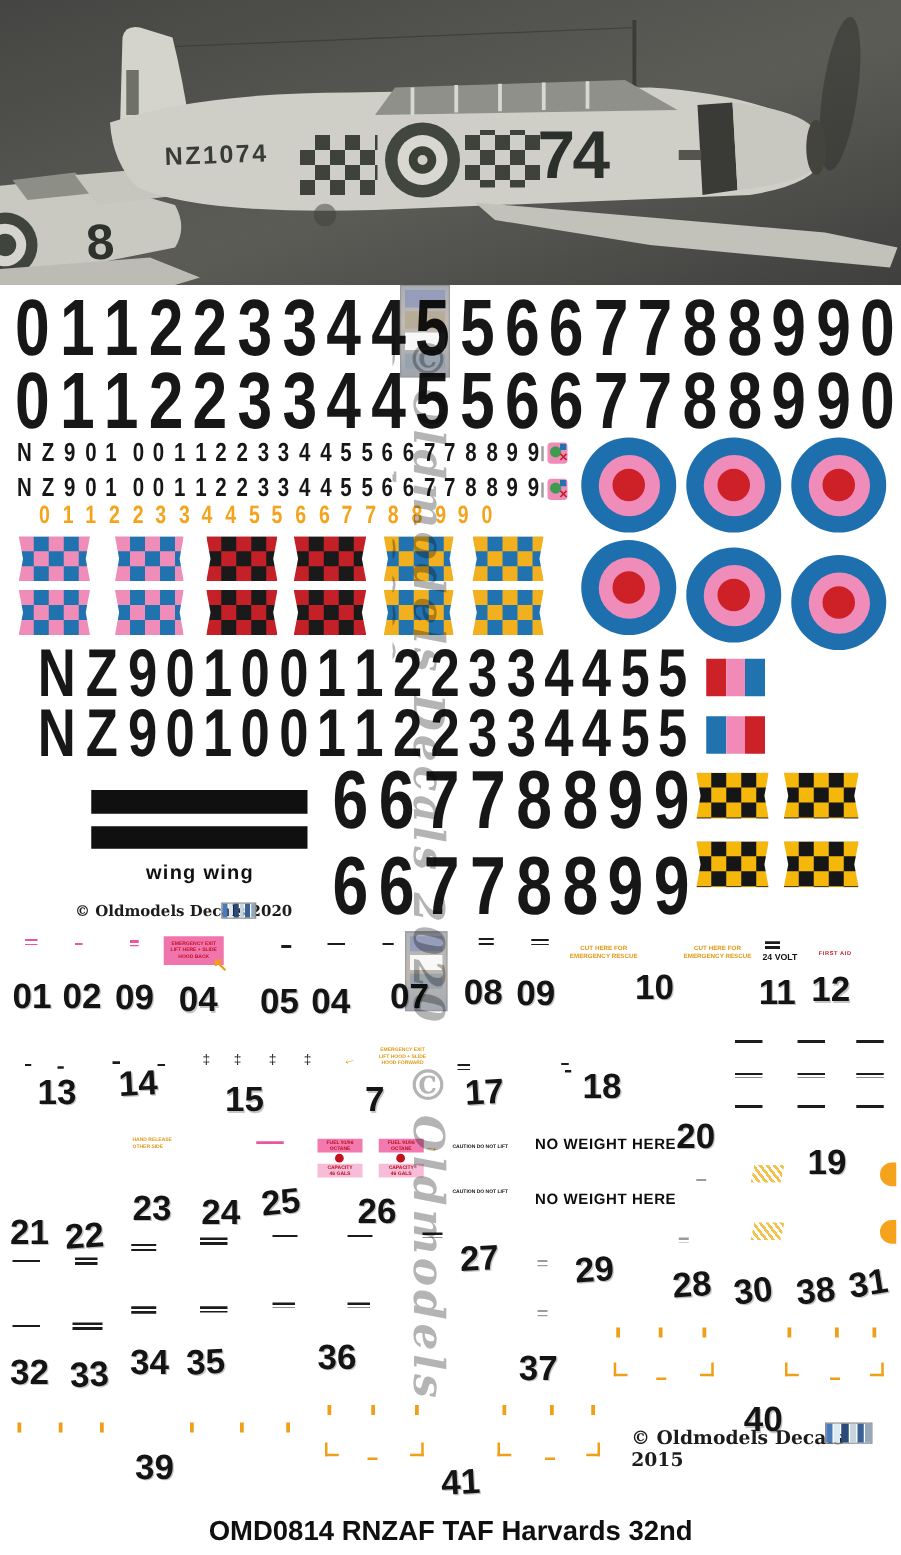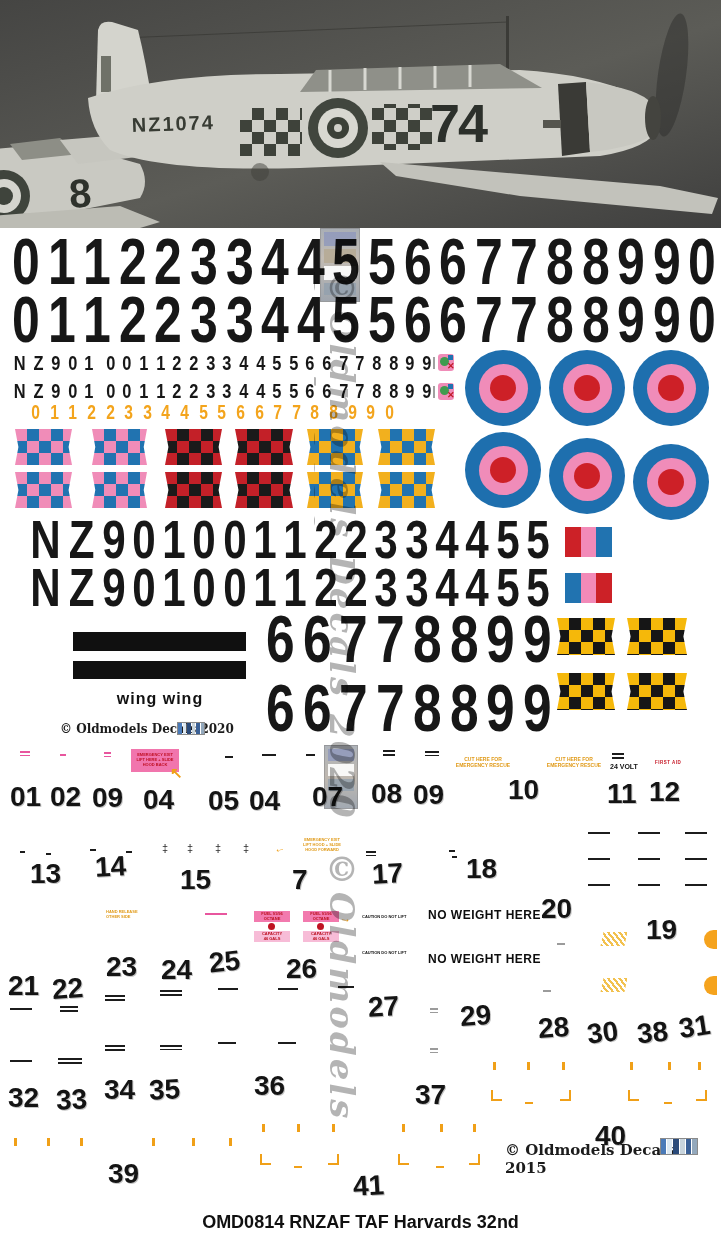--- a/index.html
+++ b/index.html
@@ -537,21 +537,21 @@
 
   <div class="abs serifbrand" style="left:505px;top:1141px;font-size:15px">© Oldmodels Decals 2015</div>
   <div class="abs logo-strip" style="left:660px;top:1138px;width:38px;height:17px">
     <div style="background:#4a7ab8"></div>
       <div style="background:#dce8f2"></div>
     <div style="background:#2a4a7a"></div>
       <div style="background:#c8d4dc"></div>
     <div style="background:#3a6096"></div>
       <div style="background:#93a8bc"></div>
   </div>
-  <div class="abs" style="left:0;top:1212px;width:721px;text-align:center;font-weight:bold;font-size:18px;color:#101010">OMD0814 RNZAF TAF Harvards 32nd</div>
+  <div class="abs" style="left:0;top:1212px;width:721px;text-align:center;font-weight:bold;font-size:22px;color:#101010">OMD0814 RNZAF TAF Harvards 32nd</div>
 
   <div class="abs wm" style="left:320px;top:228px;width:38px;height:72px;background:linear-gradient(#9aa0a8,#b8b0a6 40%,#8e96a0);border:1px solid rgba(120,120,120,.6);opacity:.85">
     <div style="margin:3px;height:14px;background:#7a86b0;opacity:.8"></div>
     <div style="margin:3px;height:14px;background:#a89a7e;opacity:.8"></div>
     <div style="margin:3px;height:14px;background:#ffffff;opacity:.9"></div>
     <div style="margin:3px;height:12px;background:#8090a0;opacity:.8"></div>
   </div>
   <div class="abs wm" style="left:324px;top:745px;width:32px;height:62px;background:linear-gradient(#a0a6ae,#b4aca2 50%,#929aa4);border:1px solid rgba(120,120,120,.6);opacity:.85">
     <div style="margin:3px;height:12px;background:#7a86b0;opacity:.8"></div>
     <div style="margin:3px;height:12px;background:#ffffff;opacity:.9"></div>

